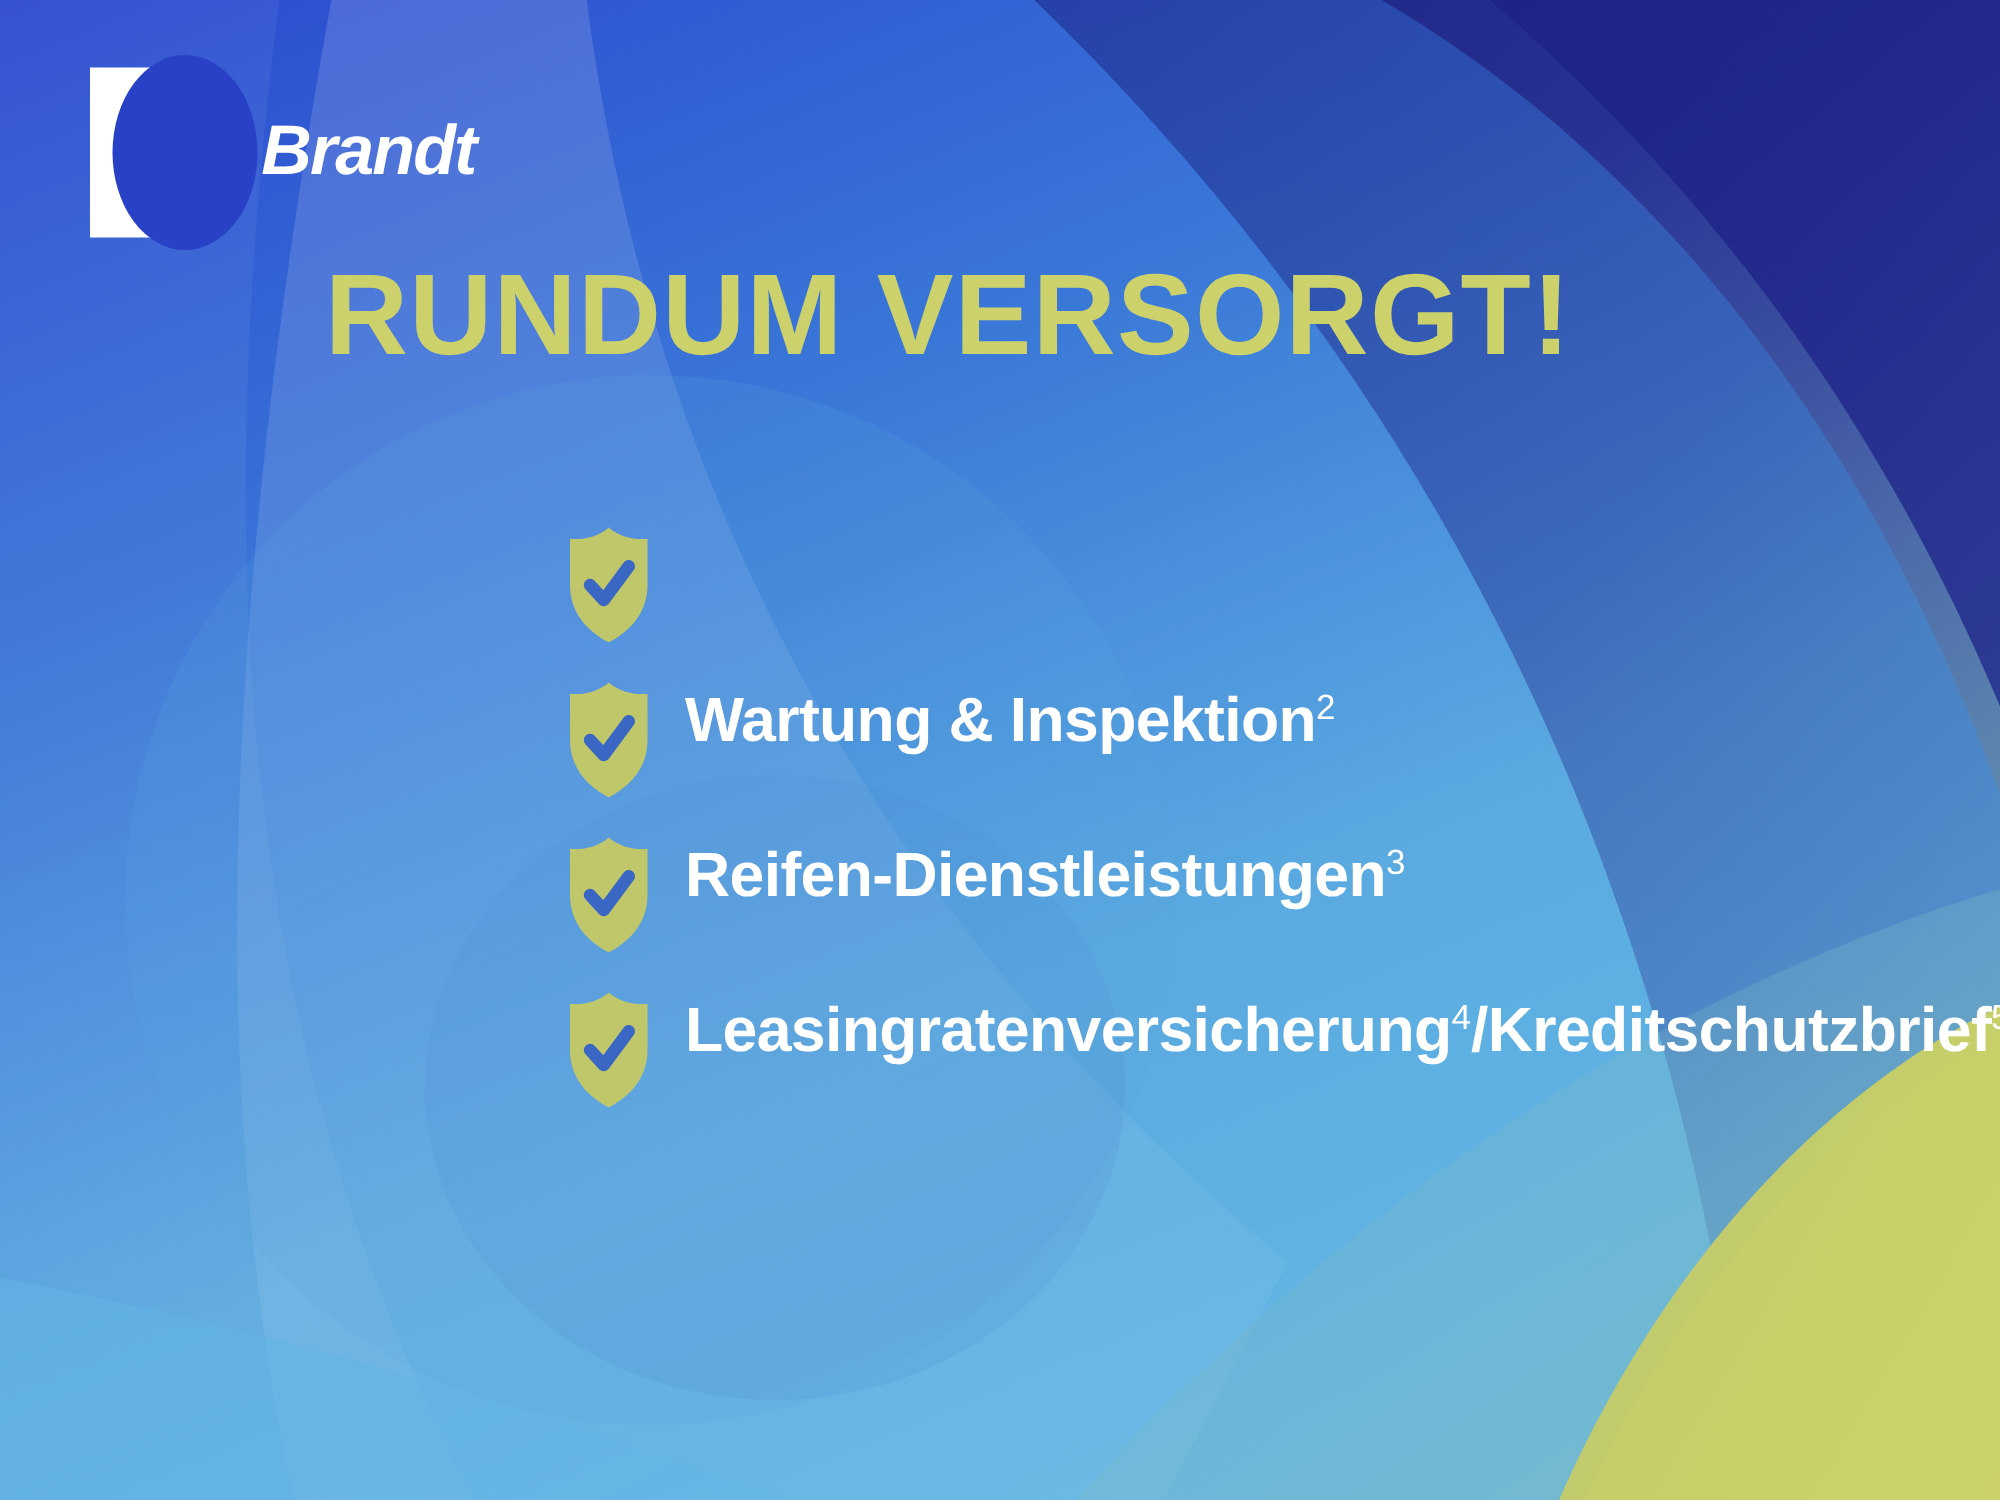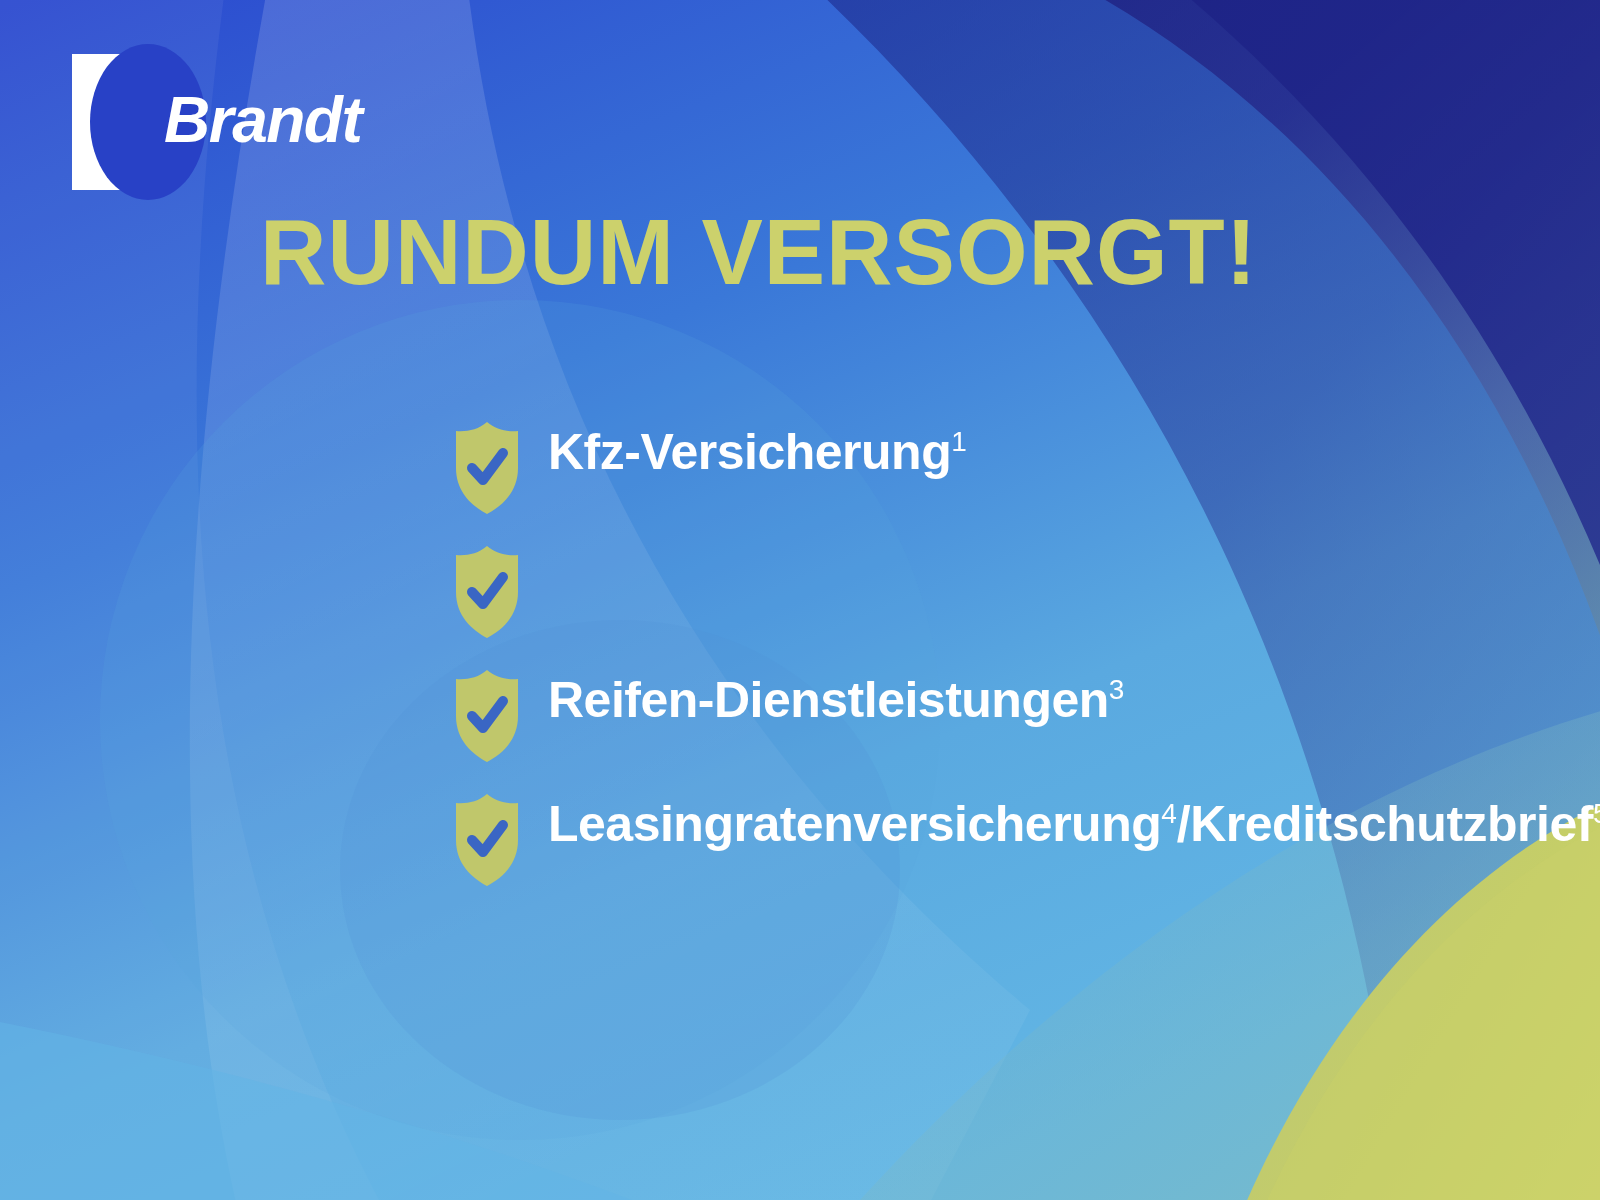--- a/index.html
+++ b/index.html
@@ -54,27 +54,28 @@
     position: absolute;
     left: 18px;
     top: -10px;
     width: 116px;
     height: 156px;
     border-radius: 50%;
     background: #2841c6;
   }
   .logo-word {
     color: #ffffff;
-    font-size: 64px;
+    font-size: 56px;
     font-weight: 700;
     font-style: italic;
     letter-spacing: -1.5px;
     line-height: 1;
     white-space: nowrap;
     transform: translateY(-2px);
+    margin-left: 45px;
   }
 
   
   .headline {
     position: absolute;
     left: 260px;
     top: 204px;
     color: #ccd16c;
     font-size: 92px;
     font-weight: 700;
@@ -211,31 +212,31 @@
   <h1 class="headline">RUNDUM VERSORGT!</h1>
 
   <ul class="benefits">
 
     <li class="benefit">
       <svg class="shield" viewBox="0 0 70 96">
         <path d="M35 2 C 26 10, 14 12, 4 11 L 4 48 C 4 72, 20 86, 35 94
                  C 50 86, 66 72, 66 48 L 66 11 C 56 12, 44 10, 35 2 Z" fill="#c0c76b"></path>
         <path d="M20 48 L 31 60 L 51 33" fill="none" stroke="#3a66c4" stroke-width="10" stroke-linecap="round" stroke-linejoin="round"></path>
       </svg>
+    </li>
+
+    <li class="benefit">
+      <svg class="shield" viewBox="0 0 70 96">
+        <path d="M35 2 C 26 10, 14 12, 4 11 L 4 48 C 4 72, 20 86, 35 94
+                 C 50 86, 66 72, 66 48 L 66 11 C 56 12, 44 10, 35 2 Z" fill="#c0c76b"></path>
+        <path d="M20 48 L 31 60 L 51 33" fill="none" stroke="#3a66c4" stroke-width="10" stroke-linecap="round" stroke-linejoin="round"></path>
+      </svg>
       <div class="benefit-text">
-        <span>Kfz-Versicherung</span><sup>1</sup>
+        <span>Wartung &amp; Inspektion</span><sup>2</sup>
       </div>
-    </li>
-
-    <li class="benefit">
-      <svg class="shield" viewBox="0 0 70 96">
-        <path d="M35 2 C 26 10, 14 12, 4 11 L 4 48 C 4 72, 20 86, 35 94
-                 C 50 86, 66 72, 66 48 L 66 11 C 56 12, 44 10, 35 2 Z" fill="#c0c76b"></path>
-        <path d="M20 48 L 31 60 L 51 33" fill="none" stroke="#3a66c4" stroke-width="10" stroke-linecap="round" stroke-linejoin="round"></path>
-      </svg>
     </li>
 
     <li class="benefit">
       <svg class="shield" viewBox="0 0 70 96">
         <path d="M35 2 C 26 10, 14 12, 4 11 L 4 48 C 4 72, 20 86, 35 94
                  C 50 86, 66 72, 66 48 L 66 11 C 56 12, 44 10, 35 2 Z" fill="#c0c76b"></path>
         <path d="M20 48 L 31 60 L 51 33" fill="none" stroke="#3a66c4" stroke-width="10" stroke-linecap="round" stroke-linejoin="round"></path>
       </svg>
       <div class="benefit-text">
         <span>Reifen-Dienstleistungen</span><sup>3</sup>

